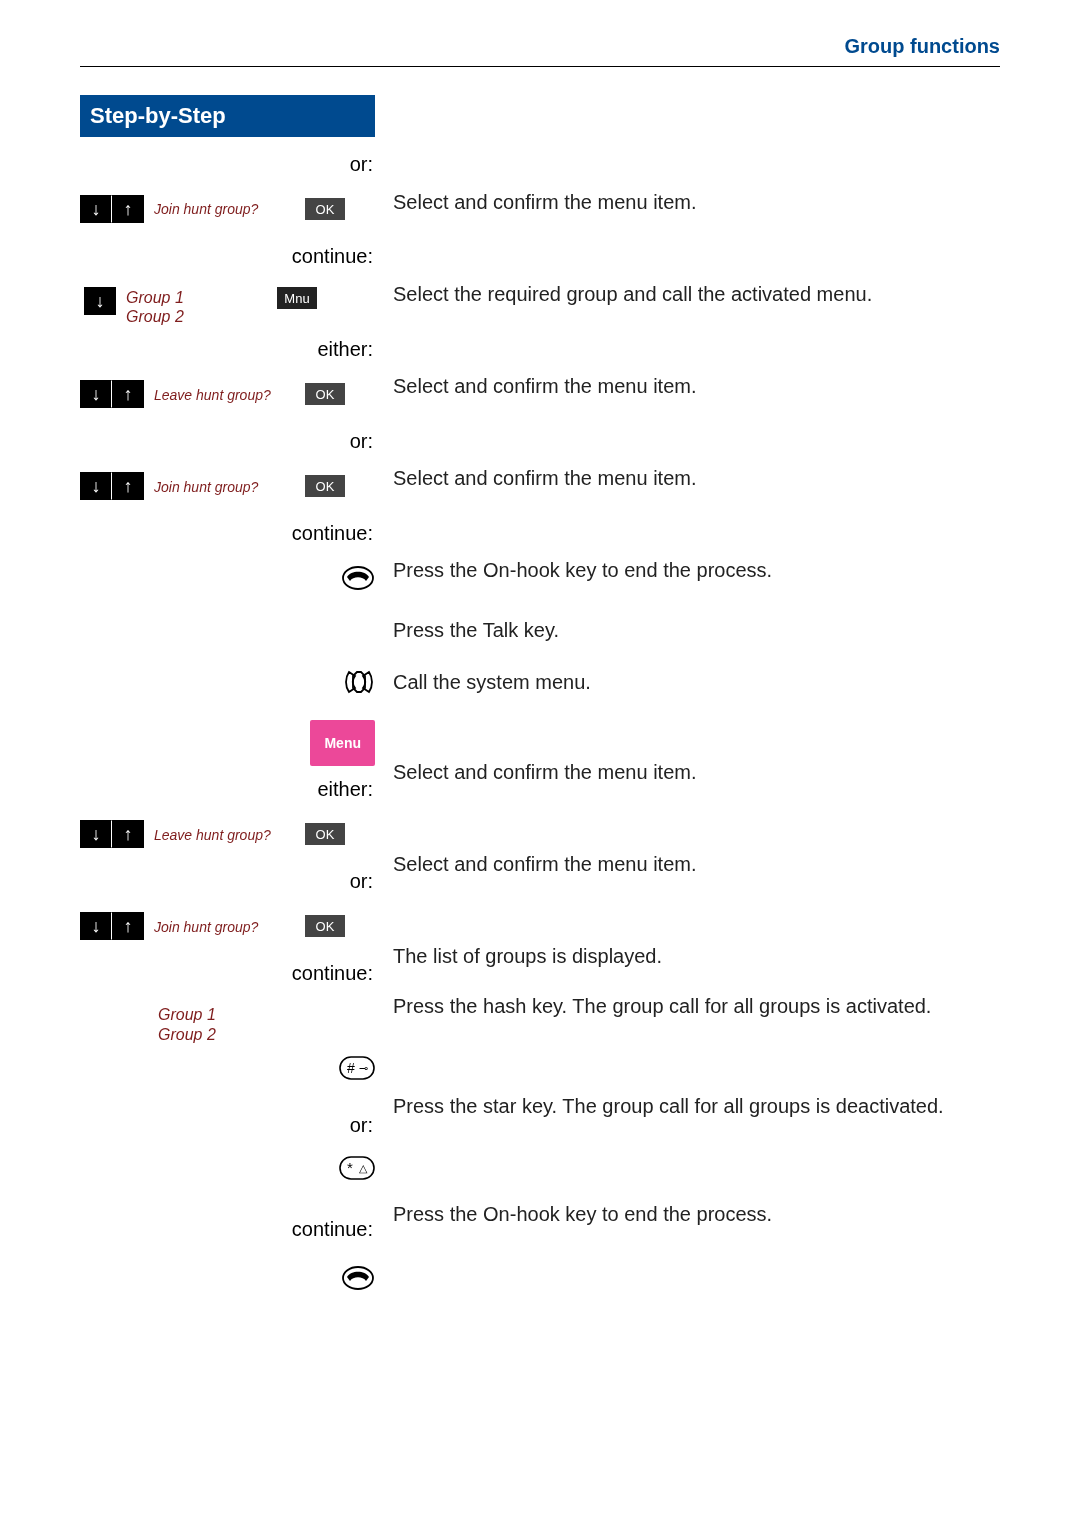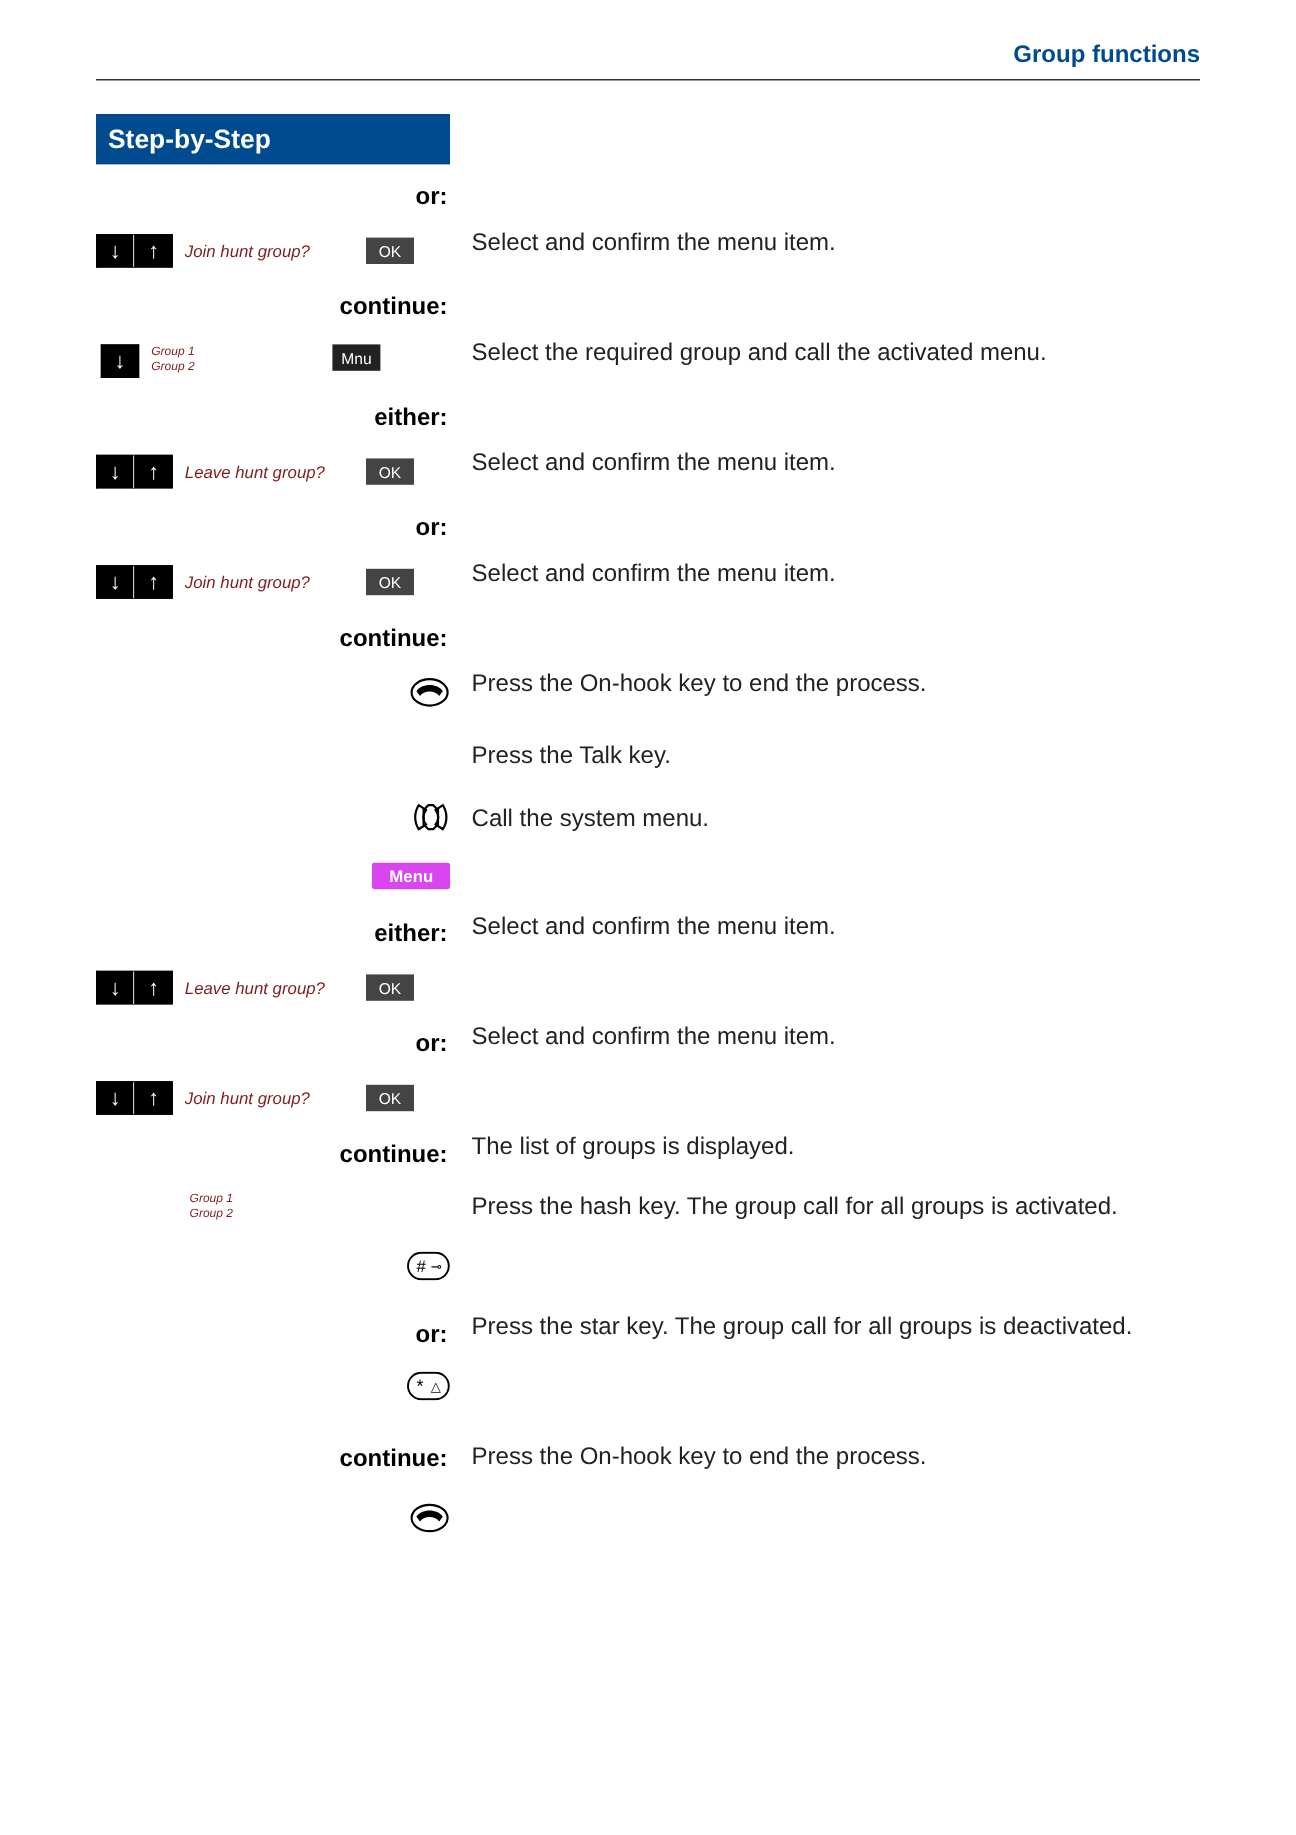--- a/index.html
+++ b/index.html
@@ -58,21 +58,21 @@
     justify-content: flex-start;
   }
   .row .instruction {
     line-height: 1.35;
   }
   .row .bold {
     font-weight: bold;
   }
   .sep-label {
     text-align: right;
-    font-weight: bold;
+    font-weight: normal;
     font-size: 20px;
     padding-right: 2px;
     line-height: 1.1;
   }
   .arrow-btn {
     display: inline-flex;
     width: 30px;
     height: 26px;
     background: #000;
     color: #fff;
@@ -109,25 +109,25 @@
     font-size: 13px;
     font-weight: normal;
     align-items: center;
     justify-content: center;
     min-width: 30px;
   }
   .small-btn.dark {
     background: #222;
   }
   .menu-btn {
-    background: #d946ef;
+    background: #ec4899;
     color: #fff;
     font-size: 14px;
     font-weight: bold;
-    padding: 3px 14px;
+    padding: 15px 14px;
     display: inline-block;
     border-radius: 2px;
   }
   .icon-svg {
     display: inline-block;
     vertical-align: middle;
   }
   .page-num {
     text-align: right;
     font-weight: bold;
@@ -143,21 +143,21 @@
   .left-row-content {
     display: flex;
     align-items: center;
     justify-content: flex-start;
     width: 100%;
   }
   .left-col .row.align-end .left-row-content {
     justify-content: flex-end;
   }
   .group-lines {
-     font-size: 10px;
+     font-size: 16px;
      line-height: 1.2;
      text-align: left;
   }
 </style>
 </head>
 <body>
 
 <div class="page">
   <div class="header-bar">
     <span>Group functions</span>

